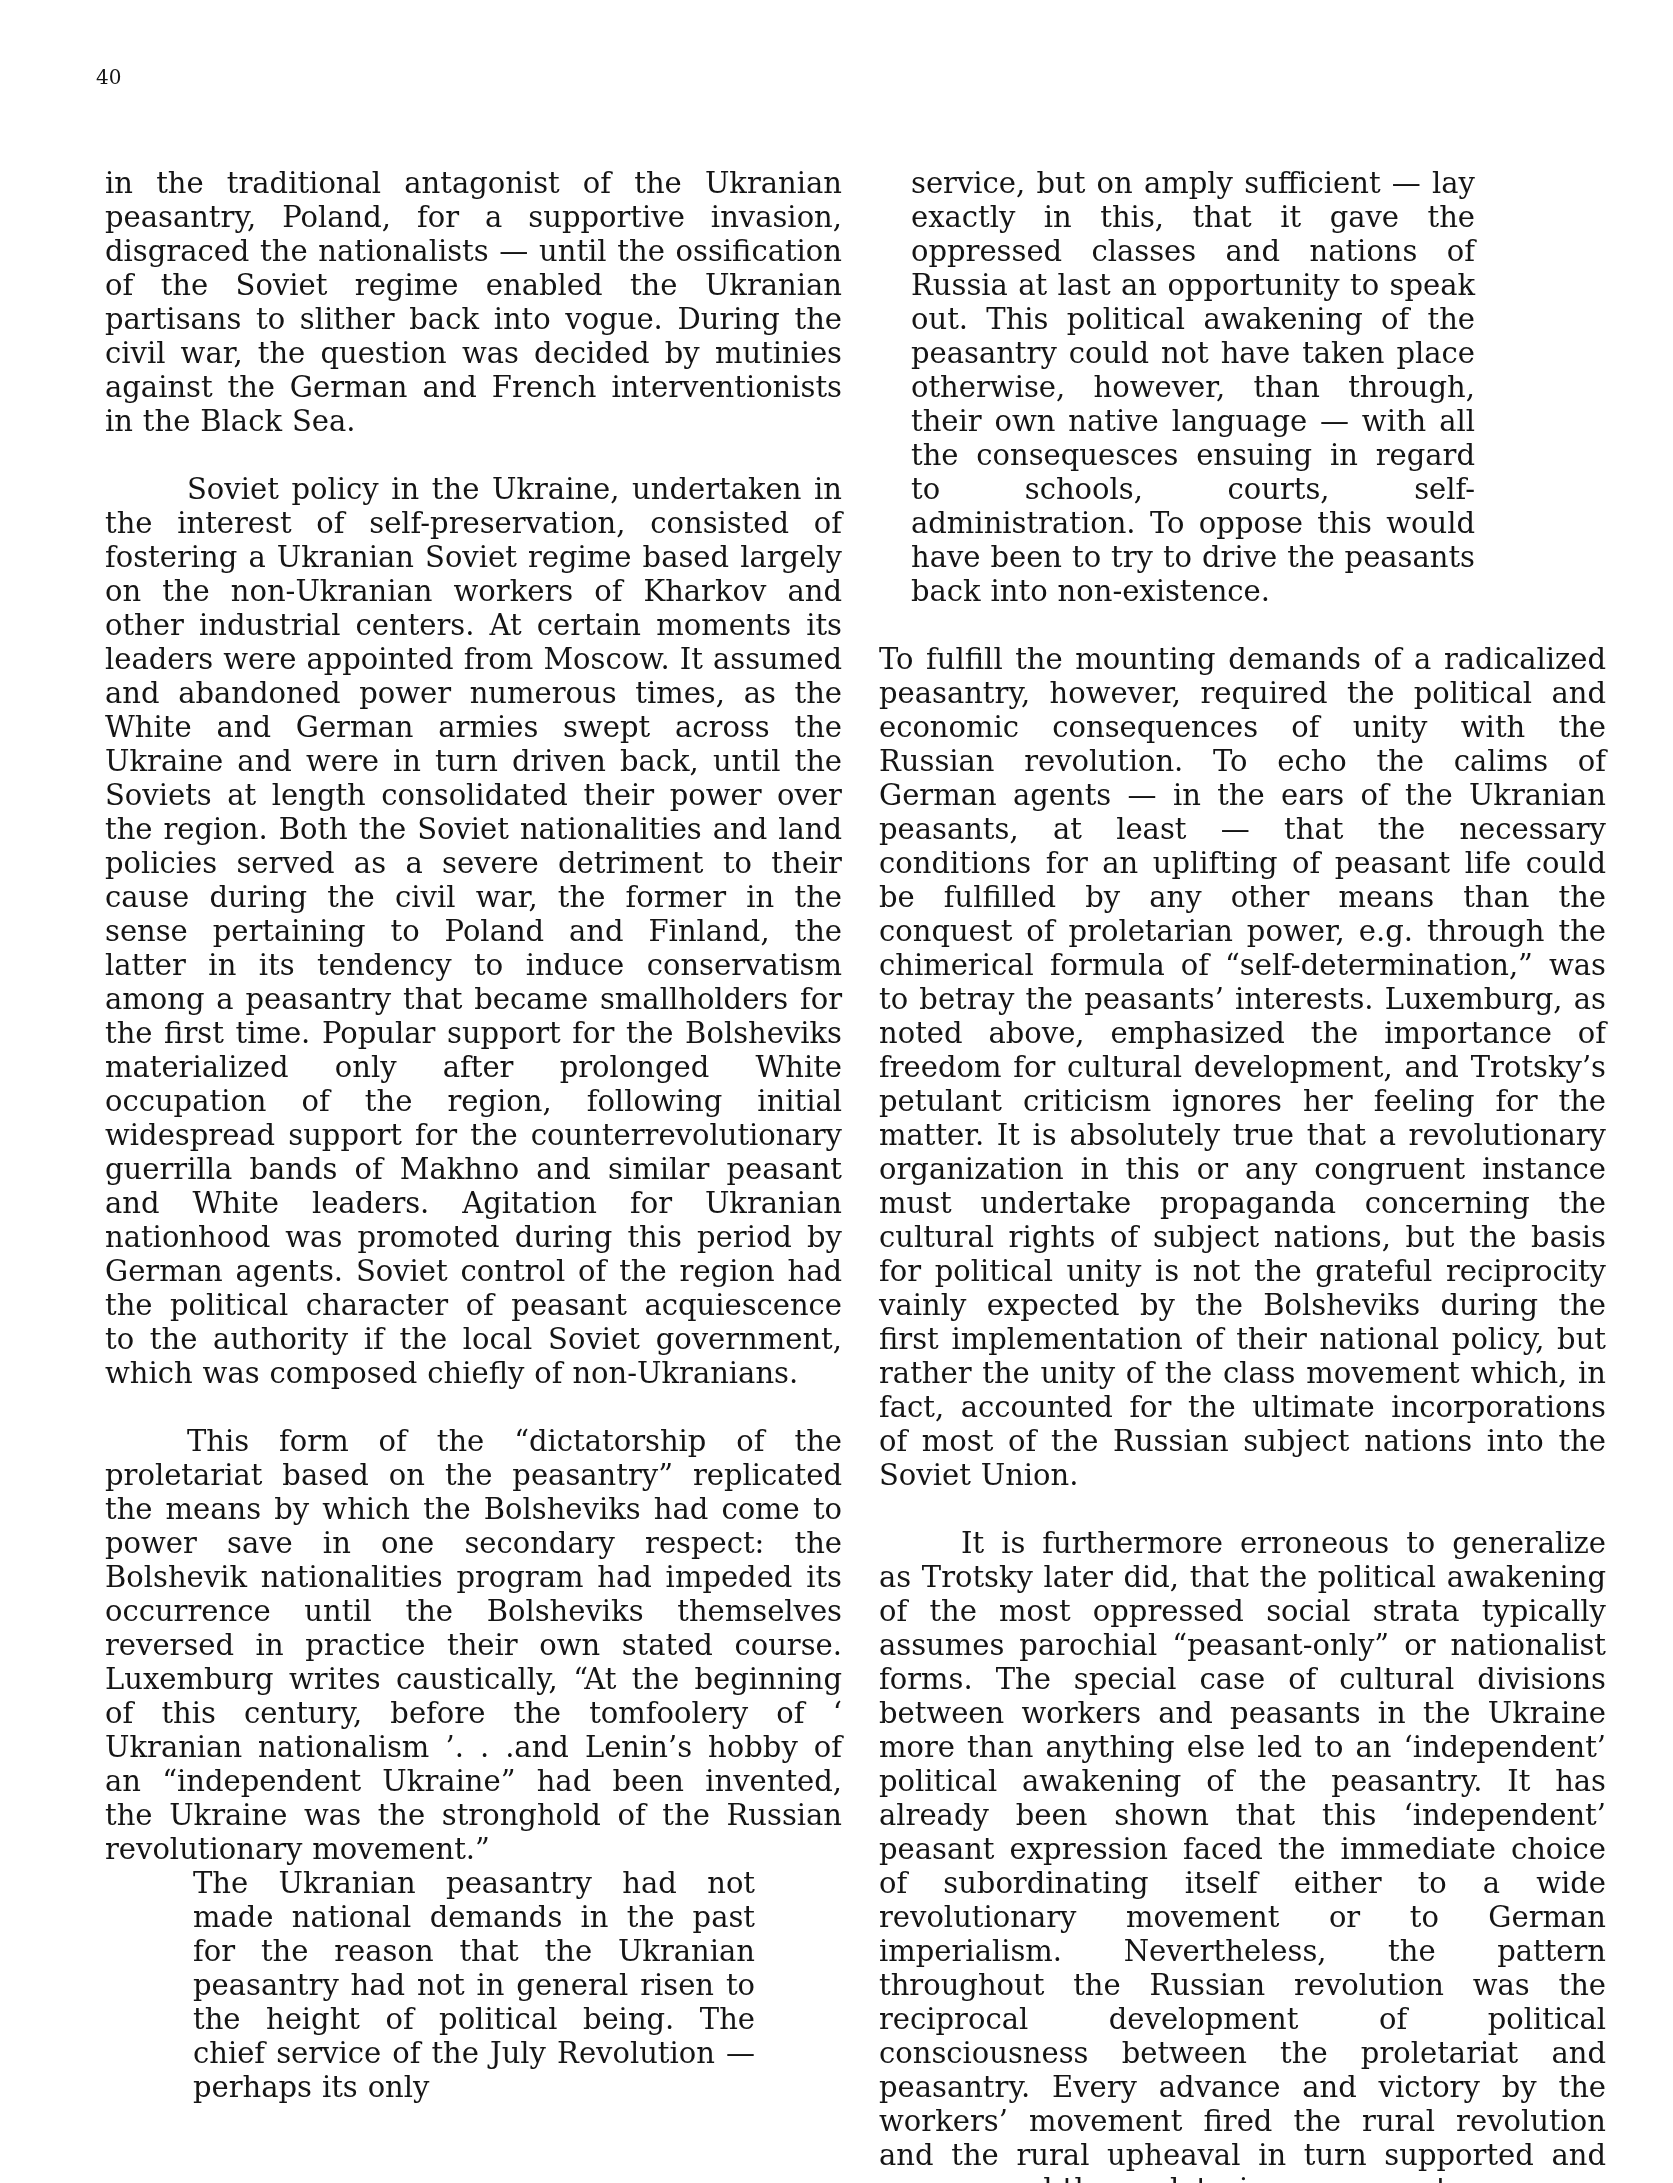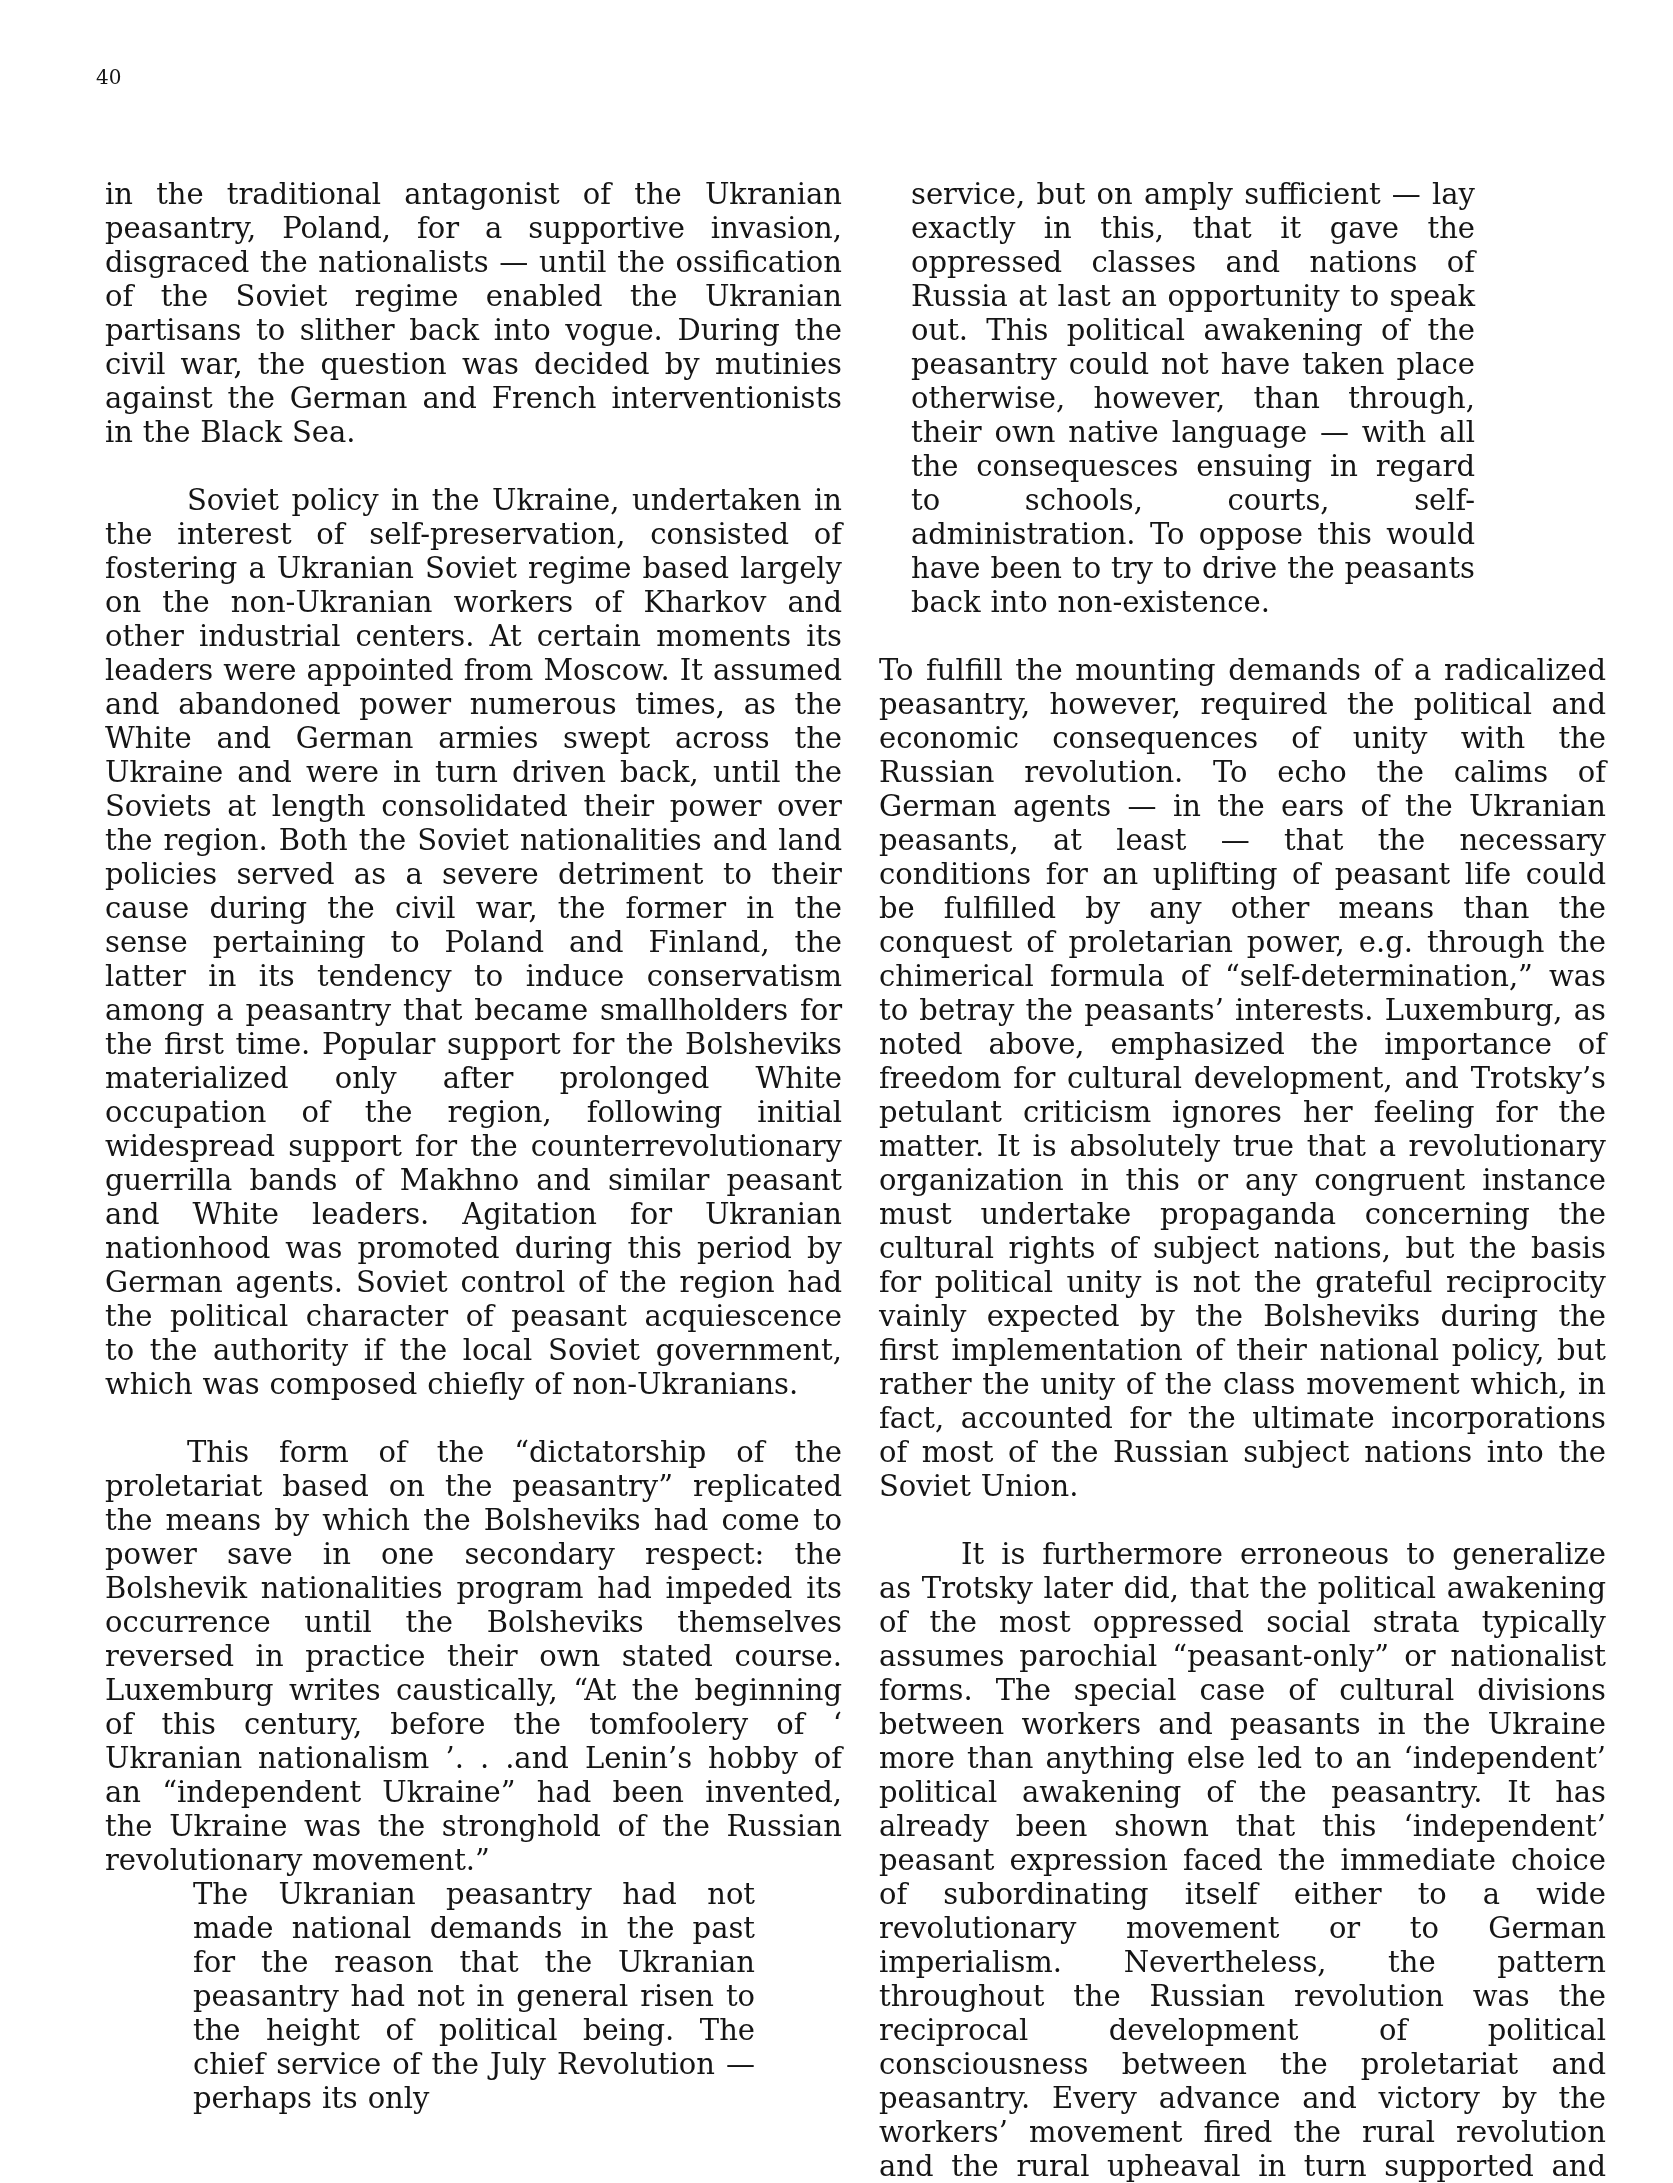--- a/index.html
+++ b/index.html
@@ -19,21 +19,21 @@
   .page-number {
     position: absolute;
     left: 96px;
     top: 67px;
     font-size: 20px;
     line-height: 1;
     color: #151515;
   }
   .col {
     position: absolute;
-    top: 177px;
+    top: 166px;
   }
   .col-left  { left: 105px;  width: 737px; }
   .col-right { left: 879px; width: 727px; }
   .col p {
     margin: 0 0 34px 0;
     font-size: 29px;
     line-height: 34px;
     text-align: justify;
     word-spacing: 0.7px;
     color: #151515;

